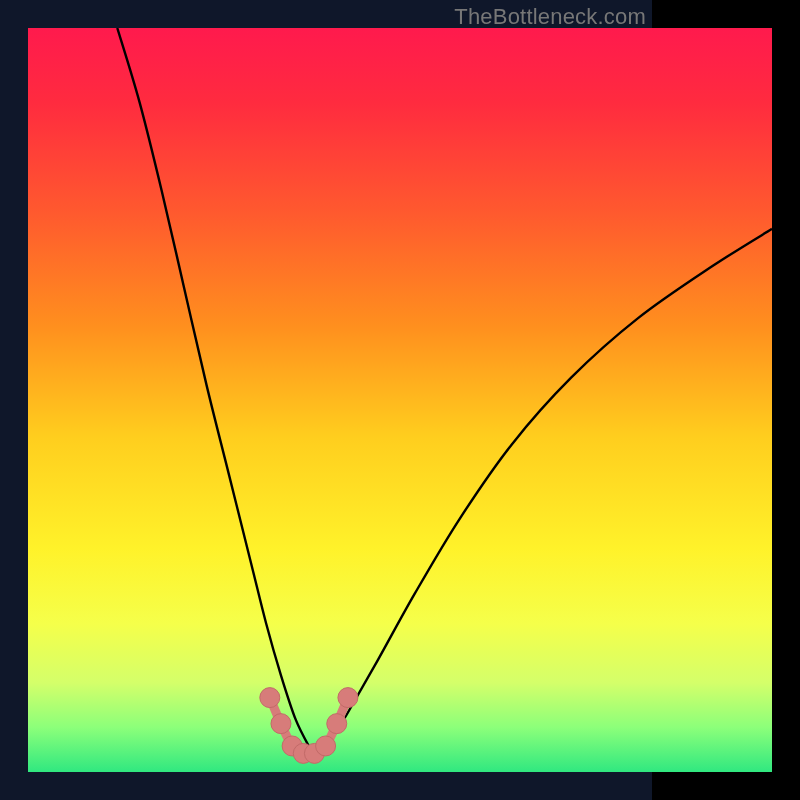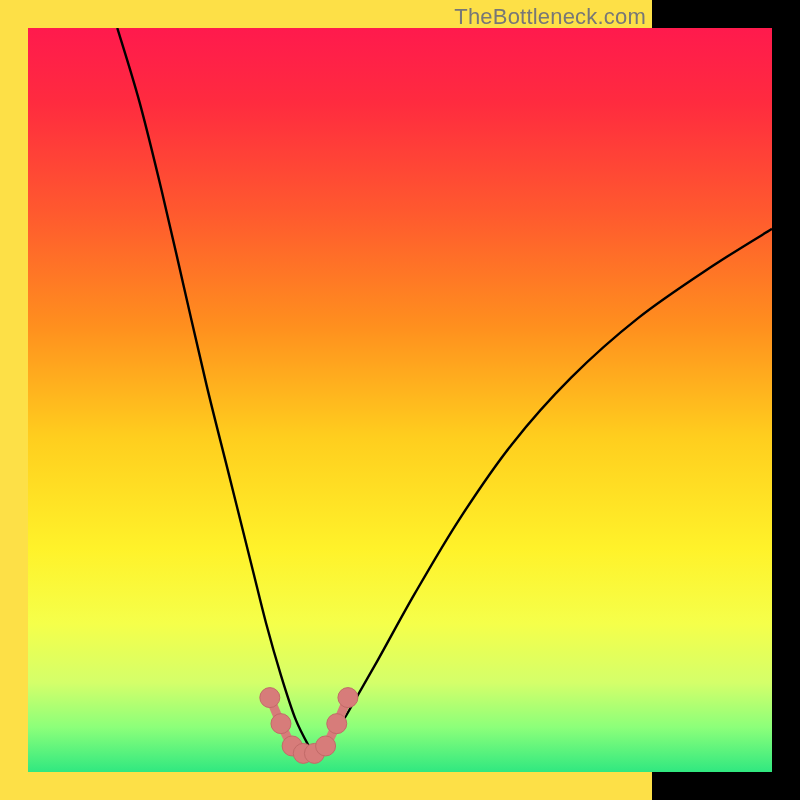--- a/index.html
+++ b/index.html
@@ -10,21 +10,21 @@
     background: #000;
     overflow: hidden;
     font-family: Arial, Helvetica, sans-serif;
   }
   .frame {
     position: absolute;
     top: 0;
     left: 0;
     width: 652px;
     height: 800px;
-    background: #fde047;
+    background: #0f172a;
   }
   .plot-area {
     position: absolute;
     top: 28px;
     left: 28px;
     width: 744px;
     height: 744px;
     
   }
   .watermark {

